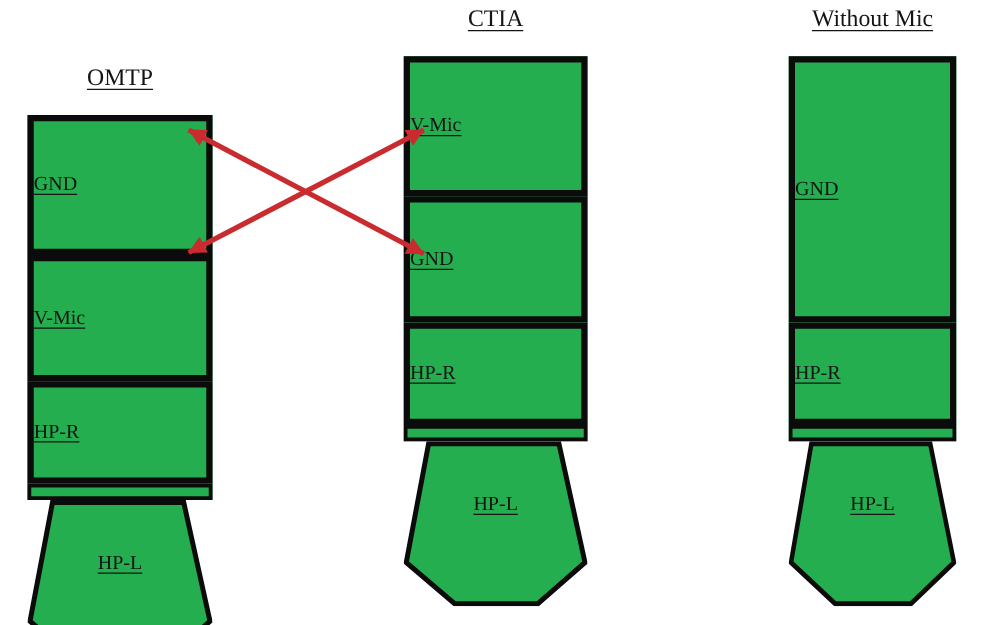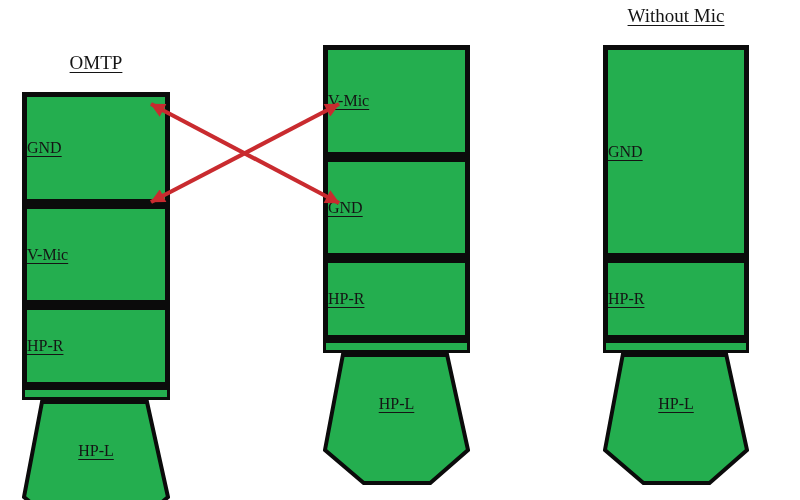--- a/index.html
+++ b/index.html
@@ -129,20 +129,21 @@
       <svg viewBox="0 0 148 132" preserveAspectRatio="none">
         <polygon class="tip-shape" points="20,2 125,2 146,97 108,130 41,130 2,97"></polygon>
       </svg>
       <div class="tip-label">
         <span class="pin-label">HP-L</span>
       </div>
     </div>
   </div>
 
   <div class="connector" style="left:323px; width:147px;">
+    <div class="connector-title">CTIA</div>
     <div class="plug-body">
       <div class="seg h1">
         <span class="pin-label">V-Mic</span>
       </div>
       <div class="seg h2">
         <span class="pin-label">GND</span>
       </div>
       <div class="seg h3">
         <span class="pin-label">HP-R</span>
       </div>
@@ -151,21 +152,21 @@
     <div class="plug-tip">
       <svg viewBox="0 0 148 132" preserveAspectRatio="none">
         <polygon class="tip-shape" points="20,2 125,2 146,97 108,130 41,130 2,97"></polygon>
       </svg>
       <div class="tip-label">
         <span class="pin-label">HP-L</span>
       </div>
     </div>
   </div>
 
-  <div class="connector" style="left:603px; width:146px;">
+  <div class="connector" style="left:631px; width:134px;">
     <div class="connector-title">Without Mic</div>
     <div class="plug-body">
       <div class="seg tall">
         <span class="pin-label">GND</span>
       </div>
       <div class="seg h3">
         <span class="pin-label">HP-R</span>
       </div>
     </div>
     <div class="sleeve-band"></div>

